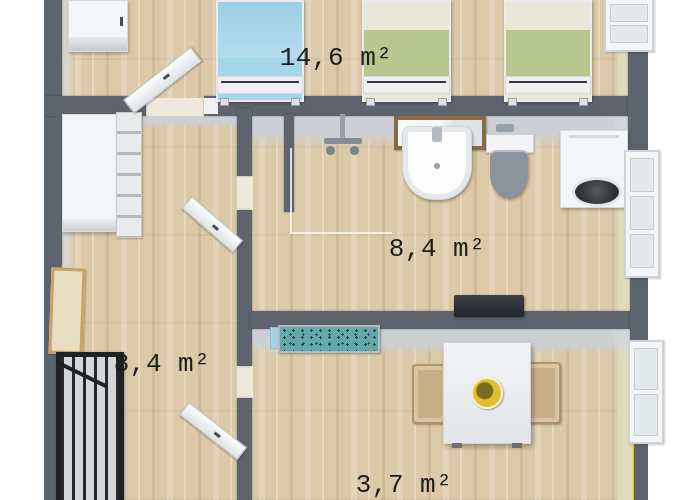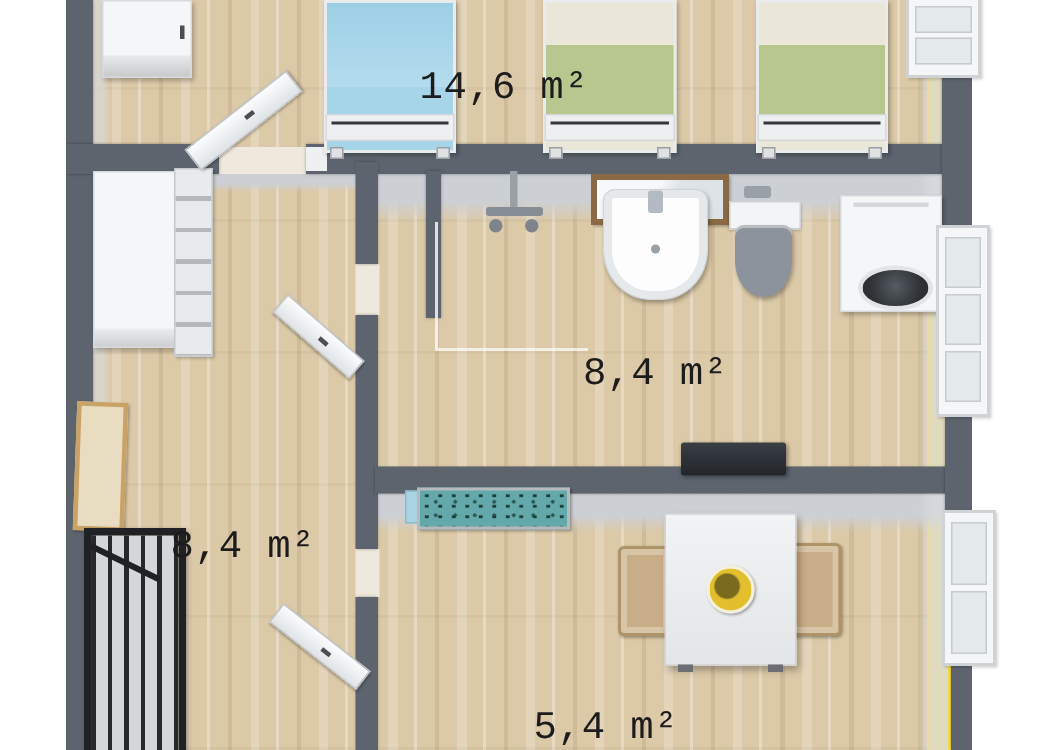--- a/index.html
+++ b/index.html
@@ -178,15 +178,15 @@
     <div class="pane" style="top:82px;height:32px;"></div>
   </div>
   <div class="abs window" style="left:628px;top:340px;width:32px;height:100px;">
     <div class="pane" style="top:6px;height:40px;"></div>
     <div class="pane" style="top:52px;height:40px;"></div>
   </div>
 
   <div class="abs room-label" style="left:336px;top:58px;">14,6 m²</div>
   <div class="abs room-label" style="left:437px;top:249px;">8,4 m²</div>
   <div class="abs room-label" style="left:162px;top:364px;">8,4 m²</div>
-  <div class="abs room-label" style="left:404px;top:485px;">5,4 m²</div>
+  <div class="abs room-label" style="left:404px;top:485px;">3,7 m²</div>
 
 </div>
 
 </body></html>

